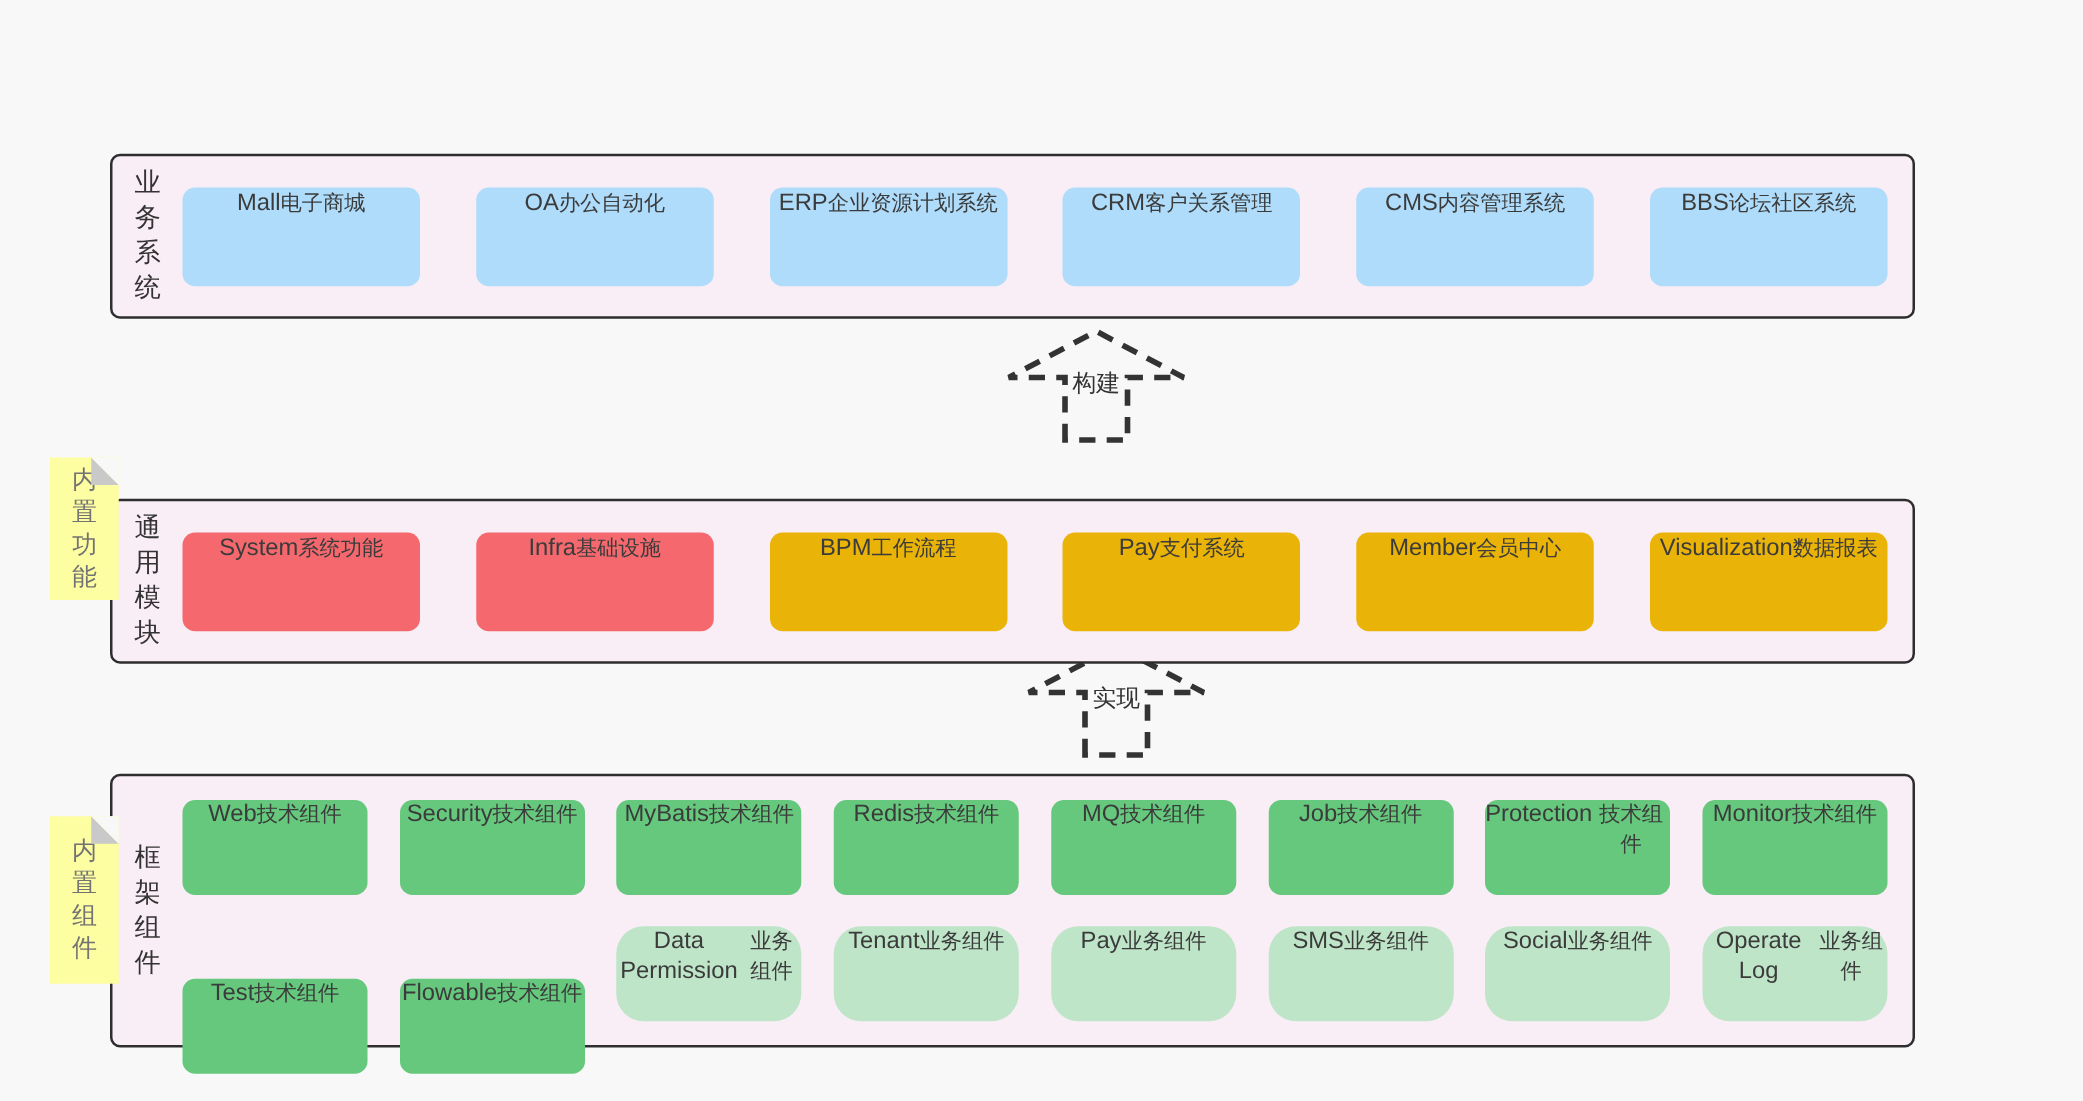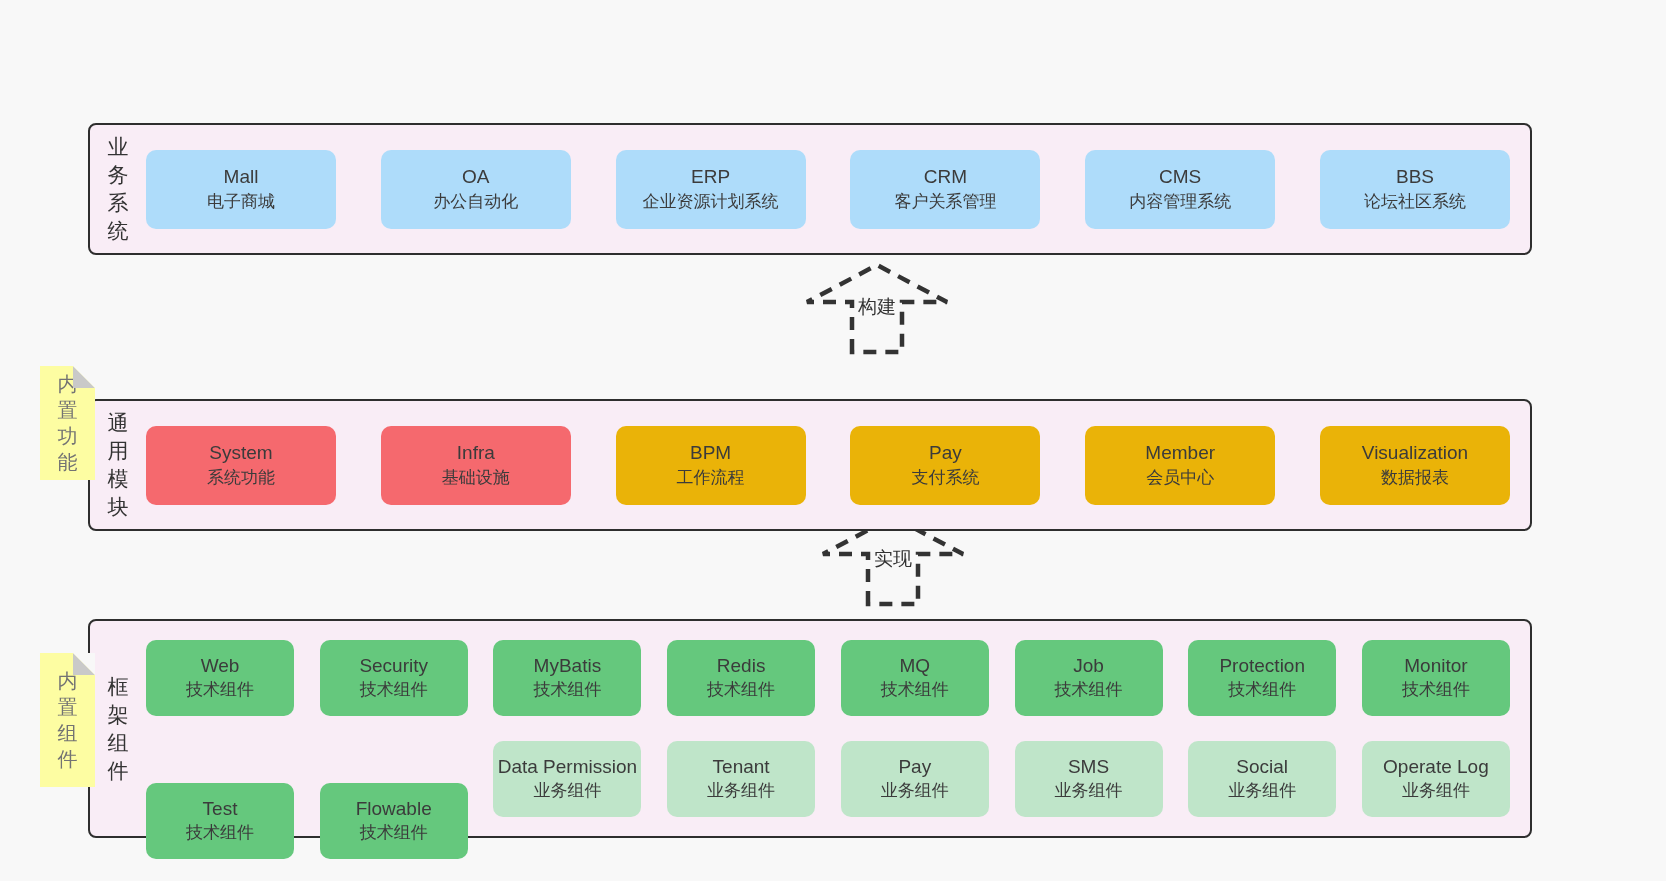--- a/index.html
+++ b/index.html
@@ -38,35 +38,35 @@
   .rows {
     flex:1;
     display:flex;
     flex-direction:column;
     gap:25px;
     margin:0 20px 0 15px;
   }
   .row { display:flex; justify-content:space-between; }
   .box {
     display:flex;
-    flex-direction:column;
+    flex-direction:row;
     justify-content:center;
     text-align:center;
     border-radius:10px;
     line-height:25px;
   }
   .box .en { font-size:19px; }
   .box .zh { font-size:17px; }
   .box.big   { width:190px; height:79px; }
   .box.small { width:148px; height:76px; line-height:24px; }
   .blue        { background:#aedcfa; }
   .red         { background:#f5696e; }
   .pink        { background:#eab308; }
   .green       { background:#65c87d;margin-top:42px; }
-  .light-green { background:#bfe5c9; }
+  .light-green { background:#bfe5c9;border-radius:22px; }
   .note {
     position:absolute;
     left:40px;
     width:55px;
     background:#fdfda2;
     z-index:5;
     display:flex;
     align-items:center;
     justify-content:center;
   }

